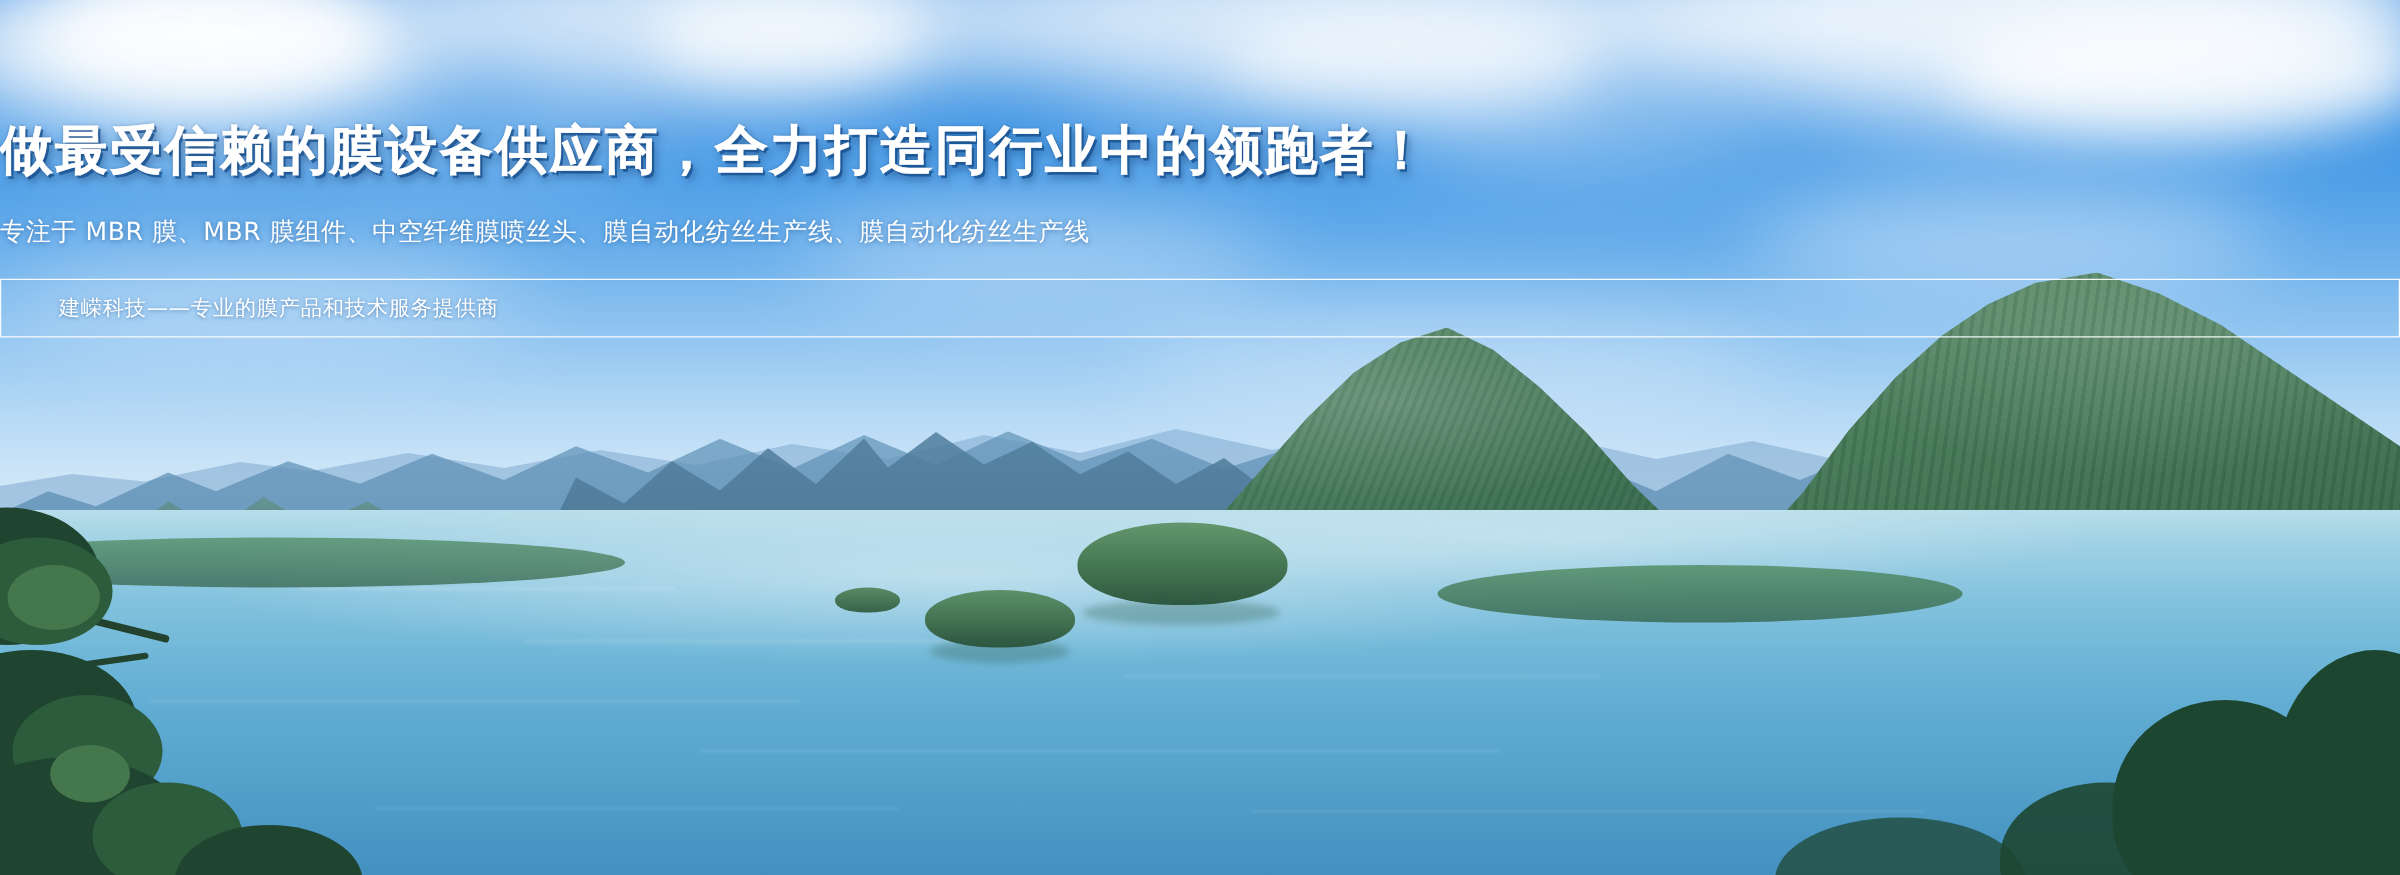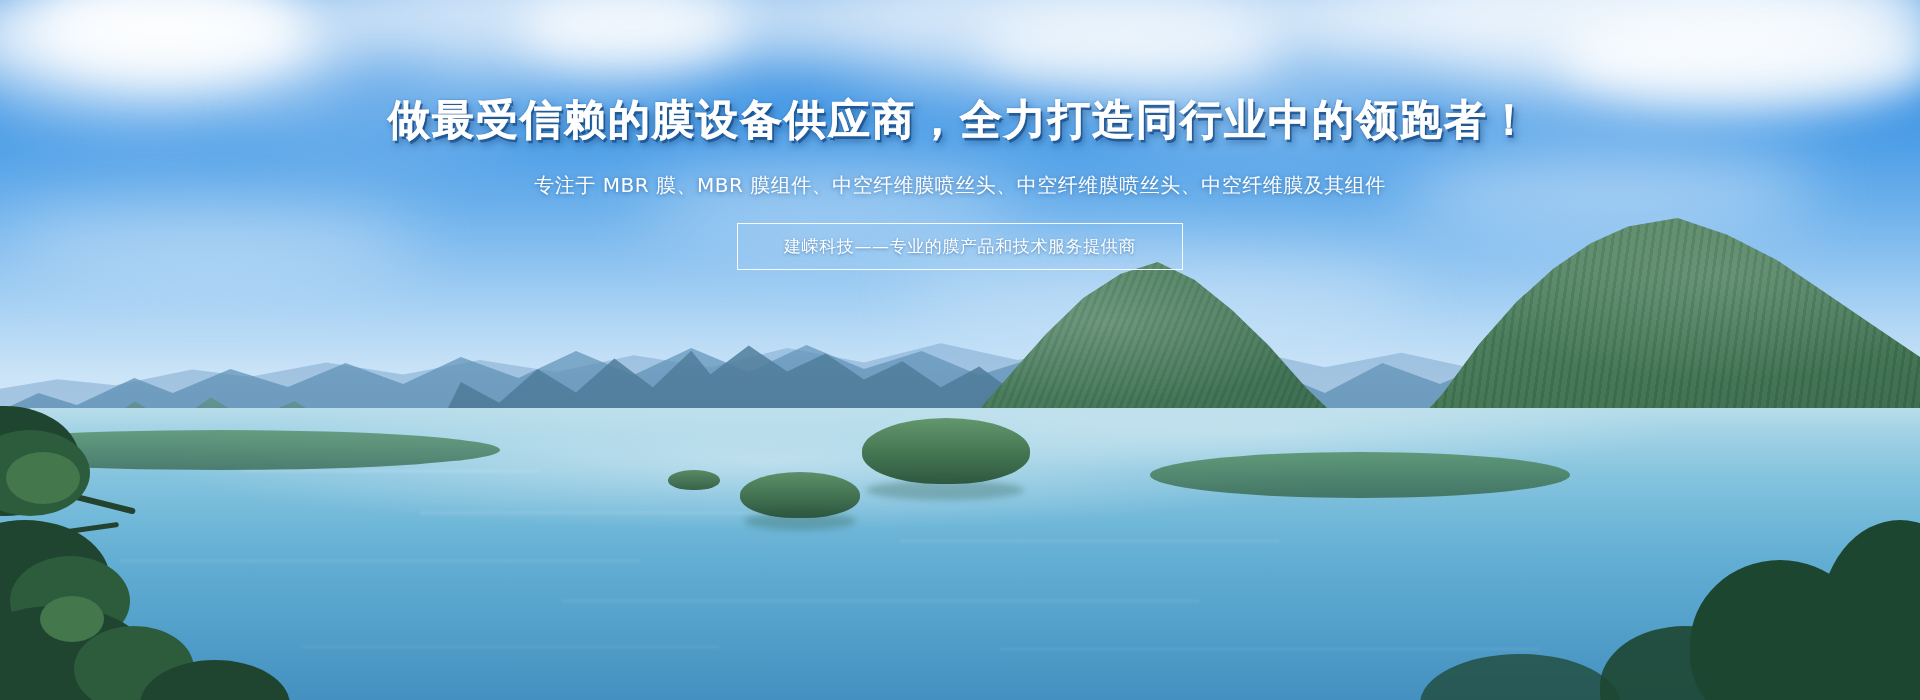--- a/index.html
+++ b/index.html
@@ -172,21 +172,21 @@
   .foliage-mid{background:#2d5c3c;}
   .foliage-lite{background:#44774c;}
   .branch{position:absolute;background:#23432f;border-radius:3px;transform-origin:left center;}
 
   
   .tree-dark{position:absolute;border-radius:50% 50% 44% 44%;background:#1d4631;}
 
   
   .content{
     position:absolute;left:0;top:0;width:1920px;height:700px;
-    display:flex;flex-direction:column;align-items:center;
+    display:flex;flex-direction:column;
     pointer-events:none;
   }
   .headline{
     margin-top:96px;
     font-family:"DejaVu Sans","Liberation Sans",sans-serif;
     font-size:42px;font-weight:bold;letter-spacing:2px;
     color:#ffffff;white-space:nowrap;line-height:1.15;
     text-shadow:
       0 0 2px rgba(20,70,130,.55),
       2px 3px 0 rgba(22,78,140,.75),
@@ -280,18 +280,18 @@
   <div class="foliage foliage-dark" style="left:140px;top:660px;width:150px;height:90px;"></div>
 
   <div class="tree-dark" style="left:1690px;top:560px;width:180px;height:170px;"></div>
   <div class="tree-dark" style="left:1820px;top:520px;width:160px;height:200px;"></div>
   <div class="tree-dark" style="left:1600px;top:626px;width:170px;height:120px;opacity:.9;"></div>
   <div class="tree-dark" style="left:1420px;top:654px;width:200px;height:100px;opacity:.75;"></div>
 
   <div class="content">
     <div class="headline">做最受信赖的膜设备供应商，全力打造同行业中的领跑者！</div>
 
-    <div class="subtitle">专注于 MBR 膜、MBR 膜组件、中空纤维膜喷丝头、中空纤维膜喷丝头、中空纤维膜及其组件</div>
+    <div class="subtitle">专注于 MBR 膜、MBR 膜组件、中空纤维膜喷丝头、膜自动化纺丝生产线、膜自动化纺丝生产线</div>
 
     <div class="tagbox">建嵘科技——专业的膜产品和技术服务提供商</div>
   </div>
 
 </div>
 
 </body></html>

